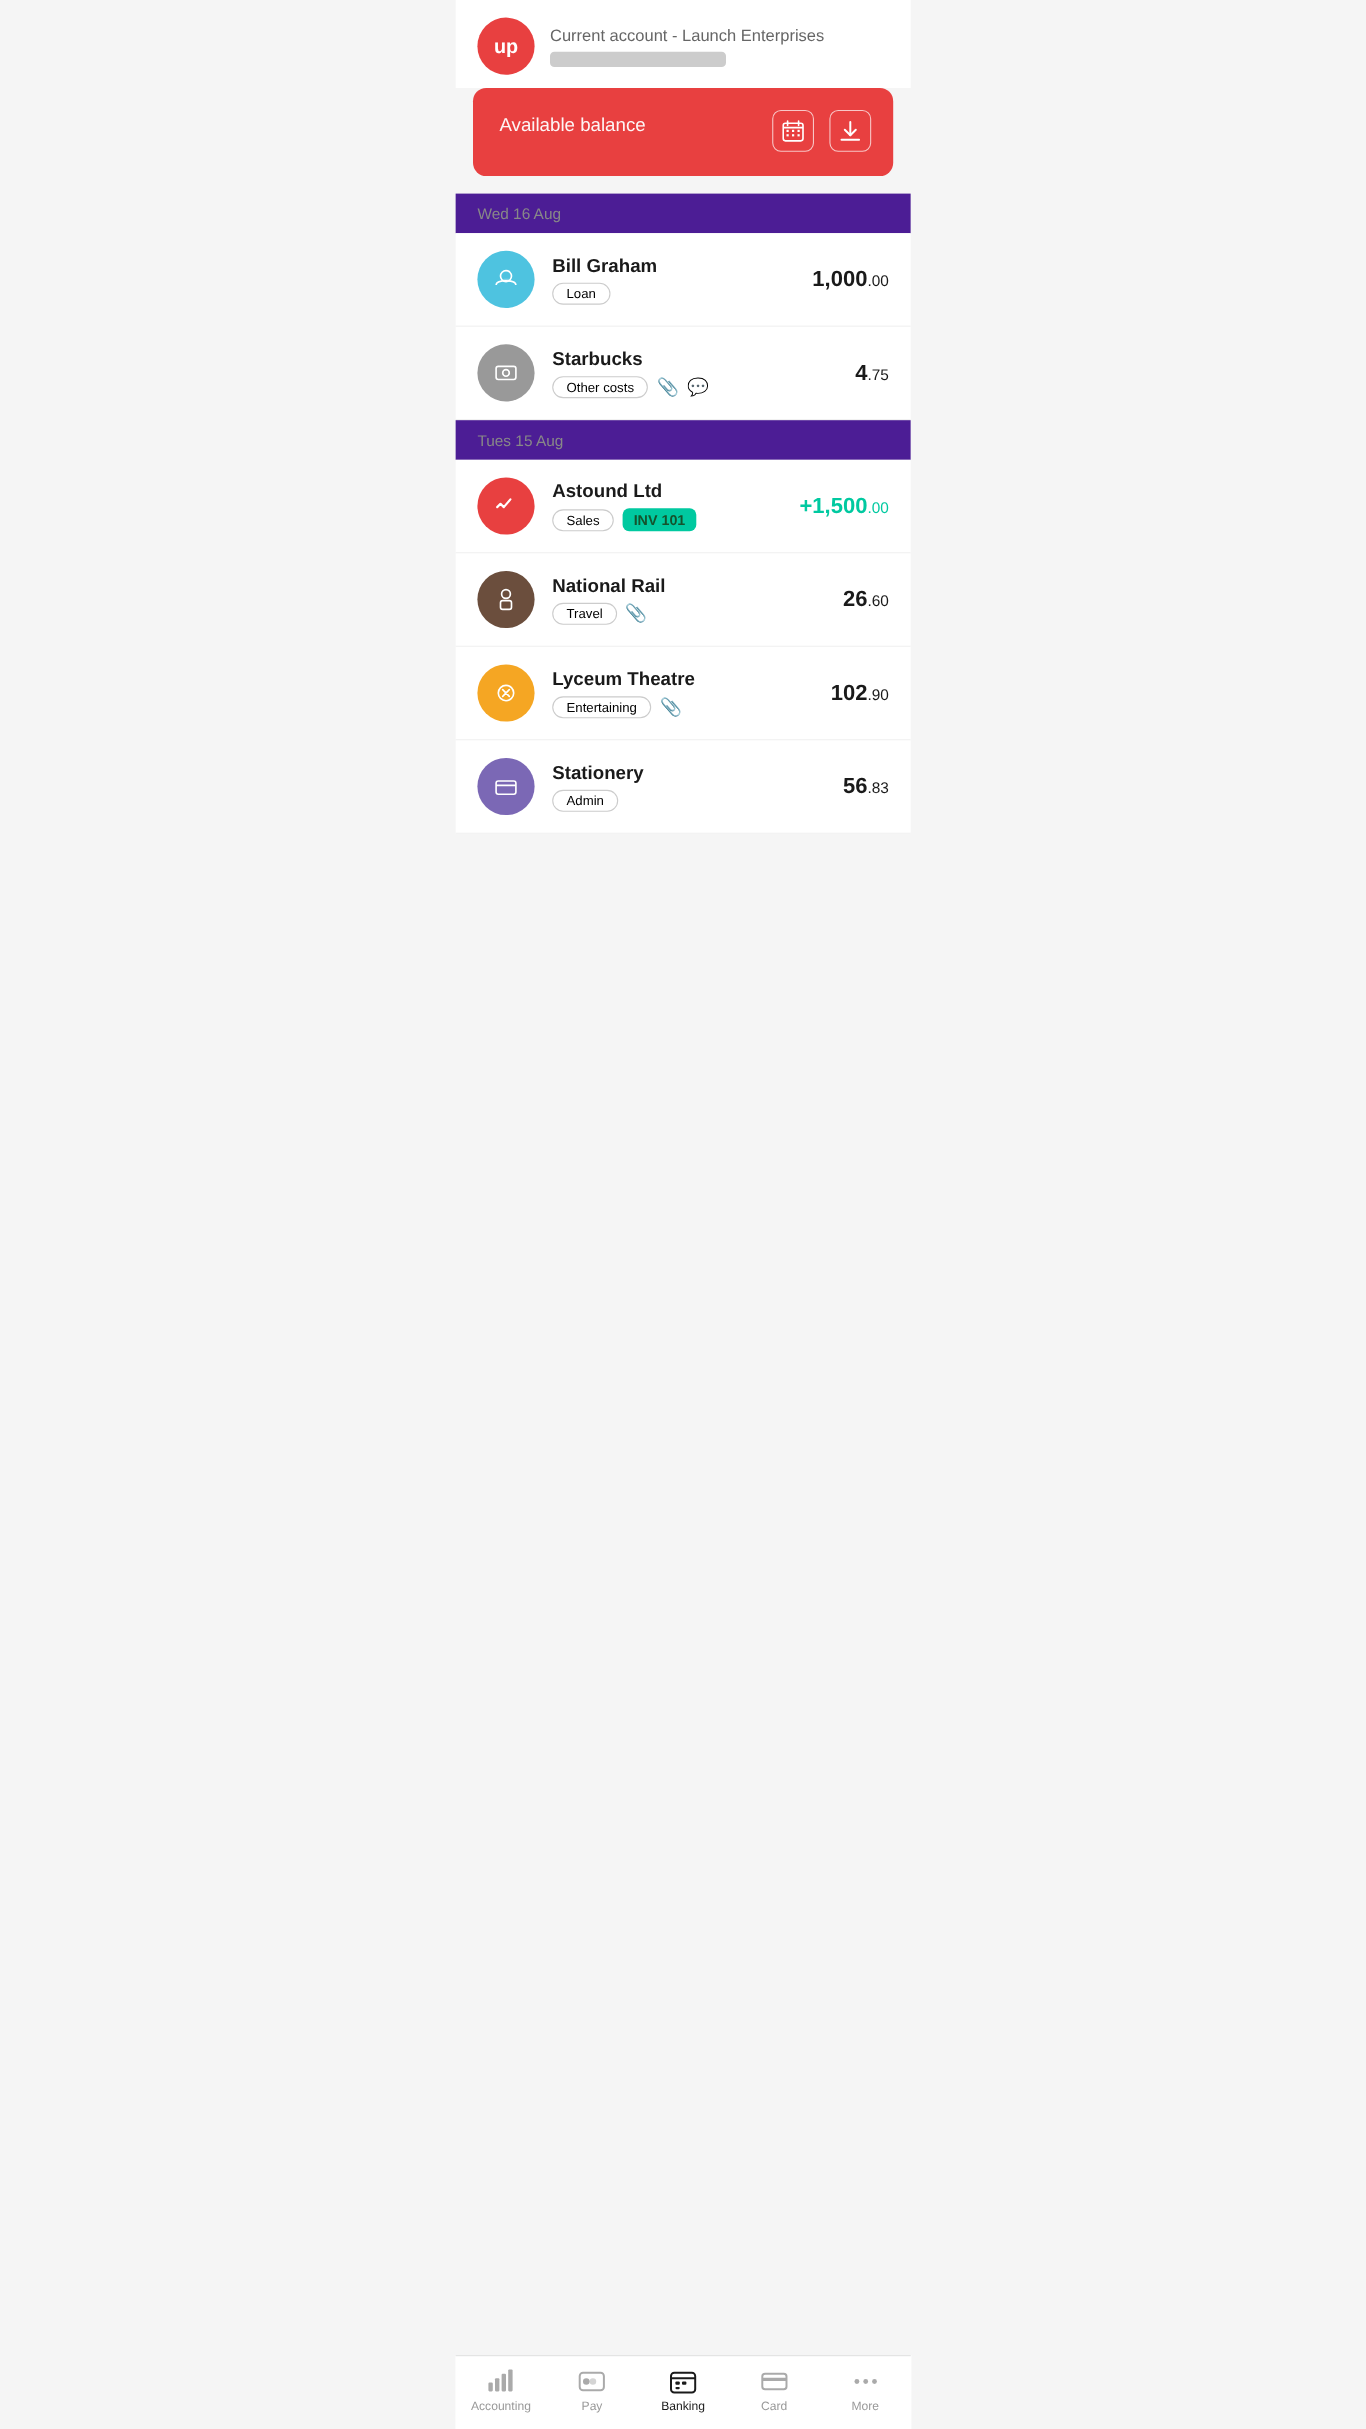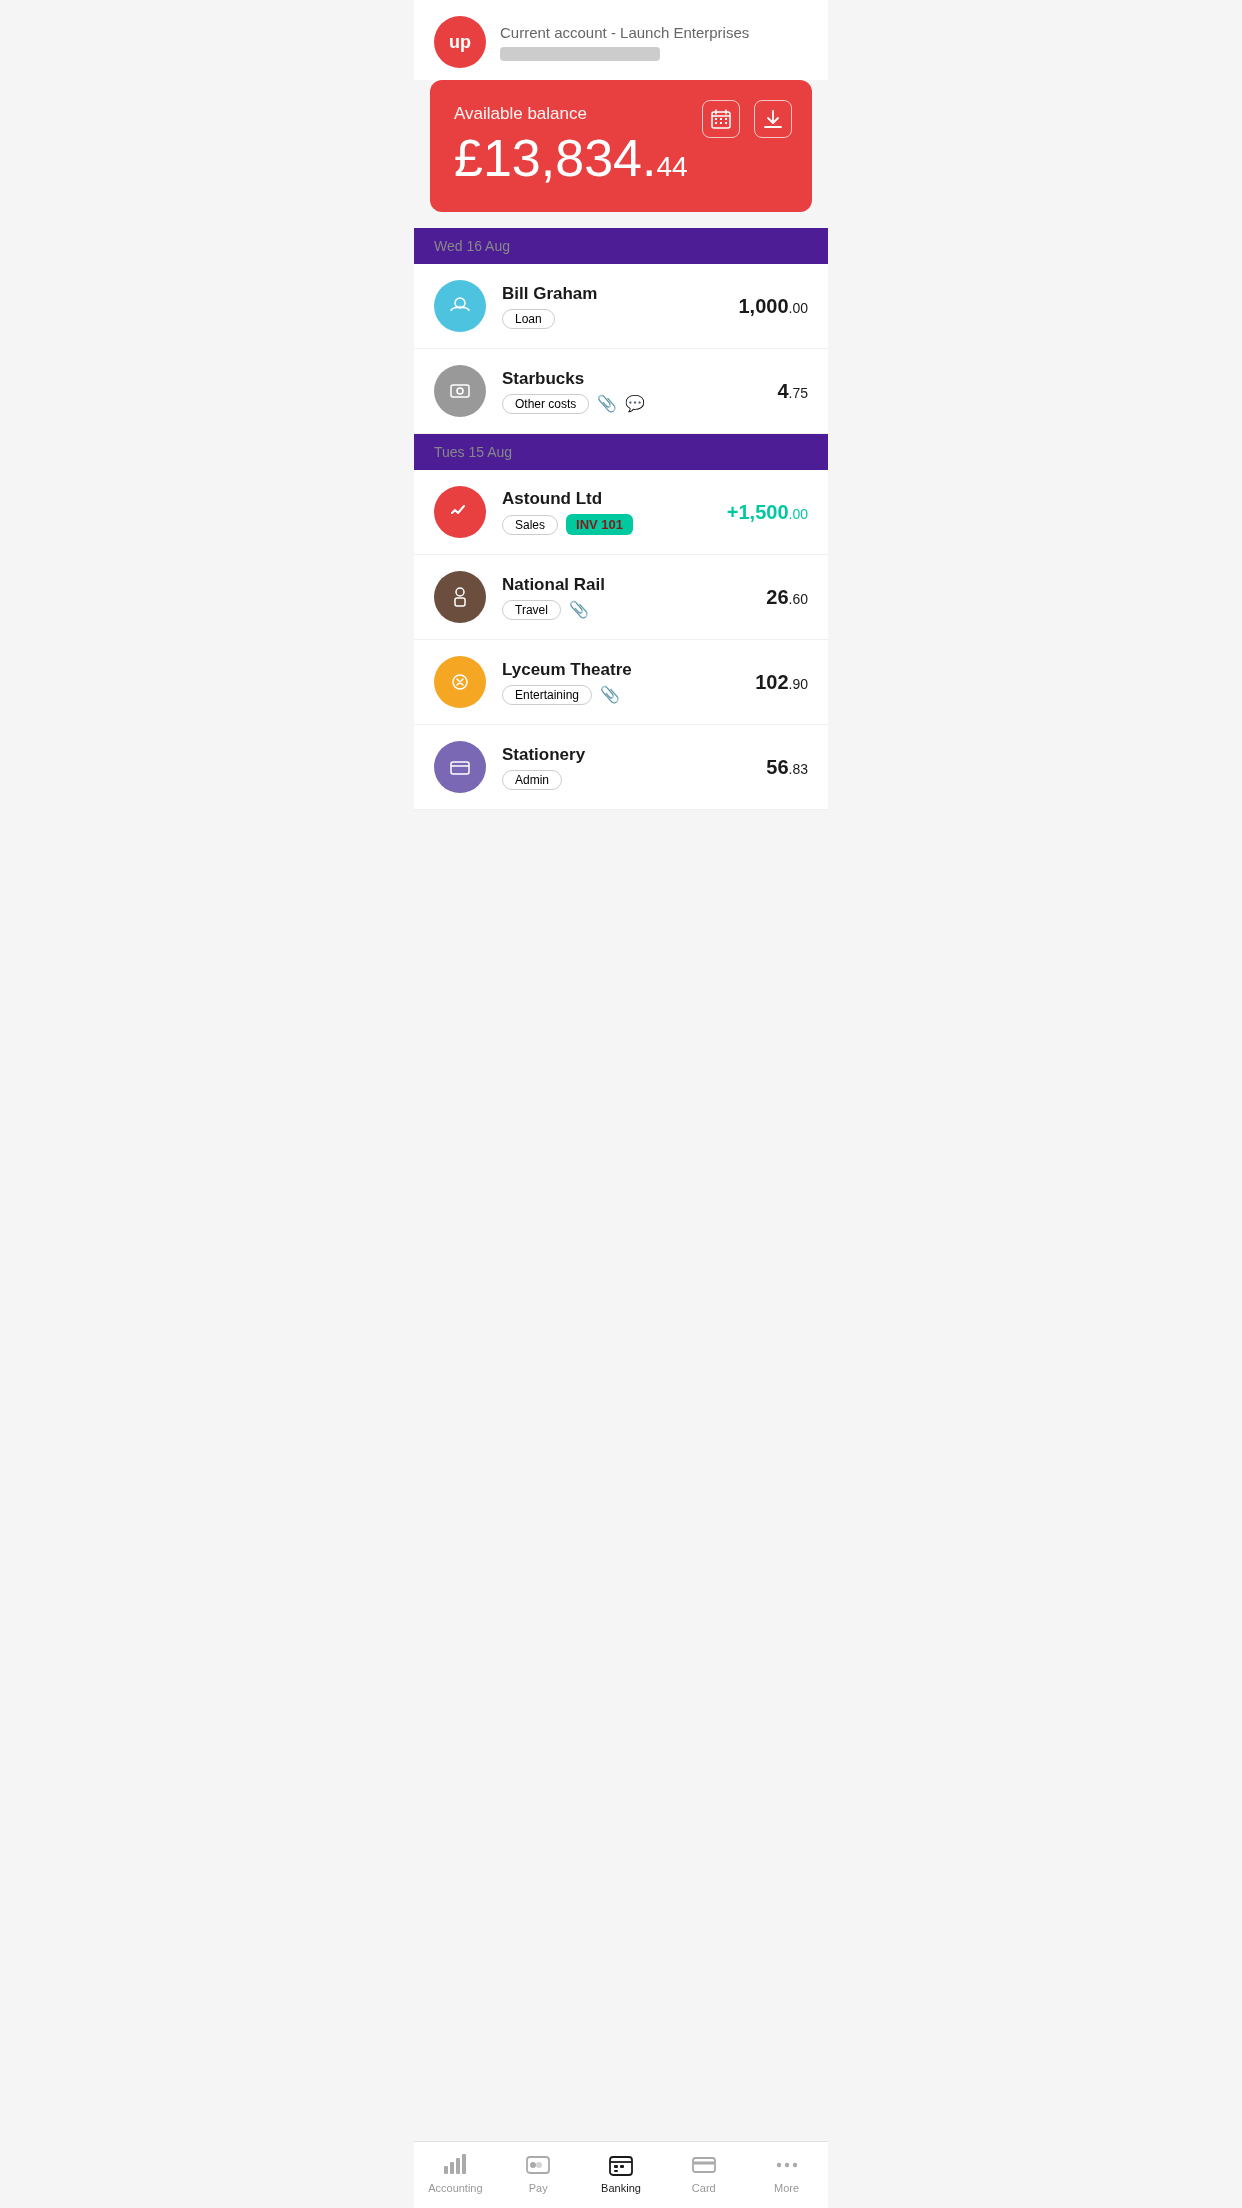--- a/index.html
+++ b/index.html
@@ -151,21 +151,21 @@
     .tag {
       border: 1px solid #ccc;
       border-radius: 20px;
       padding: 2px 12px;
       font-size: 12px;
       color: #000000;
       white-space: nowrap;
     }
     .tag-green {
       background: #00c9a0;
-      color: #7f1d1d;
+      color: #14532d;
       border: none;
       border-radius: 6px;
       padding: 3px 10px;
       font-size: 13px;
       font-weight: 600;
     }
     .tag-icon {
       font-size: 16px;
       color: #aaa;
     }
@@ -259,23 +259,20 @@
     <div class="balance-icon-btn">
 
       <svg width="20" height="20" viewBox="0 0 20 20" fill="none" xmlns="http://www.w3.org/2000/svg">
         <line x1="10" y1="2" x2="10" y2="14" stroke="white" stroke-width="1.8" stroke-linecap="round"></line>
         <polyline points="5,9 10,14 15,9" stroke="white" stroke-width="1.8" stroke-linecap="round" stroke-linejoin="round"></polyline>
         <line x1="2" y1="18" x2="18" y2="18" stroke="white" stroke-width="1.8" stroke-linecap="round"></line>
       </svg>
     </div>
   </div>
   <div class="balance-label">Available balance</div>
-  <div class="balance-amount">
-    <span>£13,834.</span><span class="cents">44</span>
-  </div>
 </div>
 
 <div id="transactions-container">
     <div class="date-sep">Wed 16 Aug</div>
     <div class="transactions">
       <div class="txn-row">
         <div class="txn-avatar blue">
           <svg width="26" height="26" viewBox="0 0 26 26" fill="none">
             <path d="M4 18c0-5 18-5 18 0" stroke="white" stroke-width="1.5"></path>
             <circle cx="13" cy="10" r="5" stroke="white" stroke-width="1.5"></circle>

